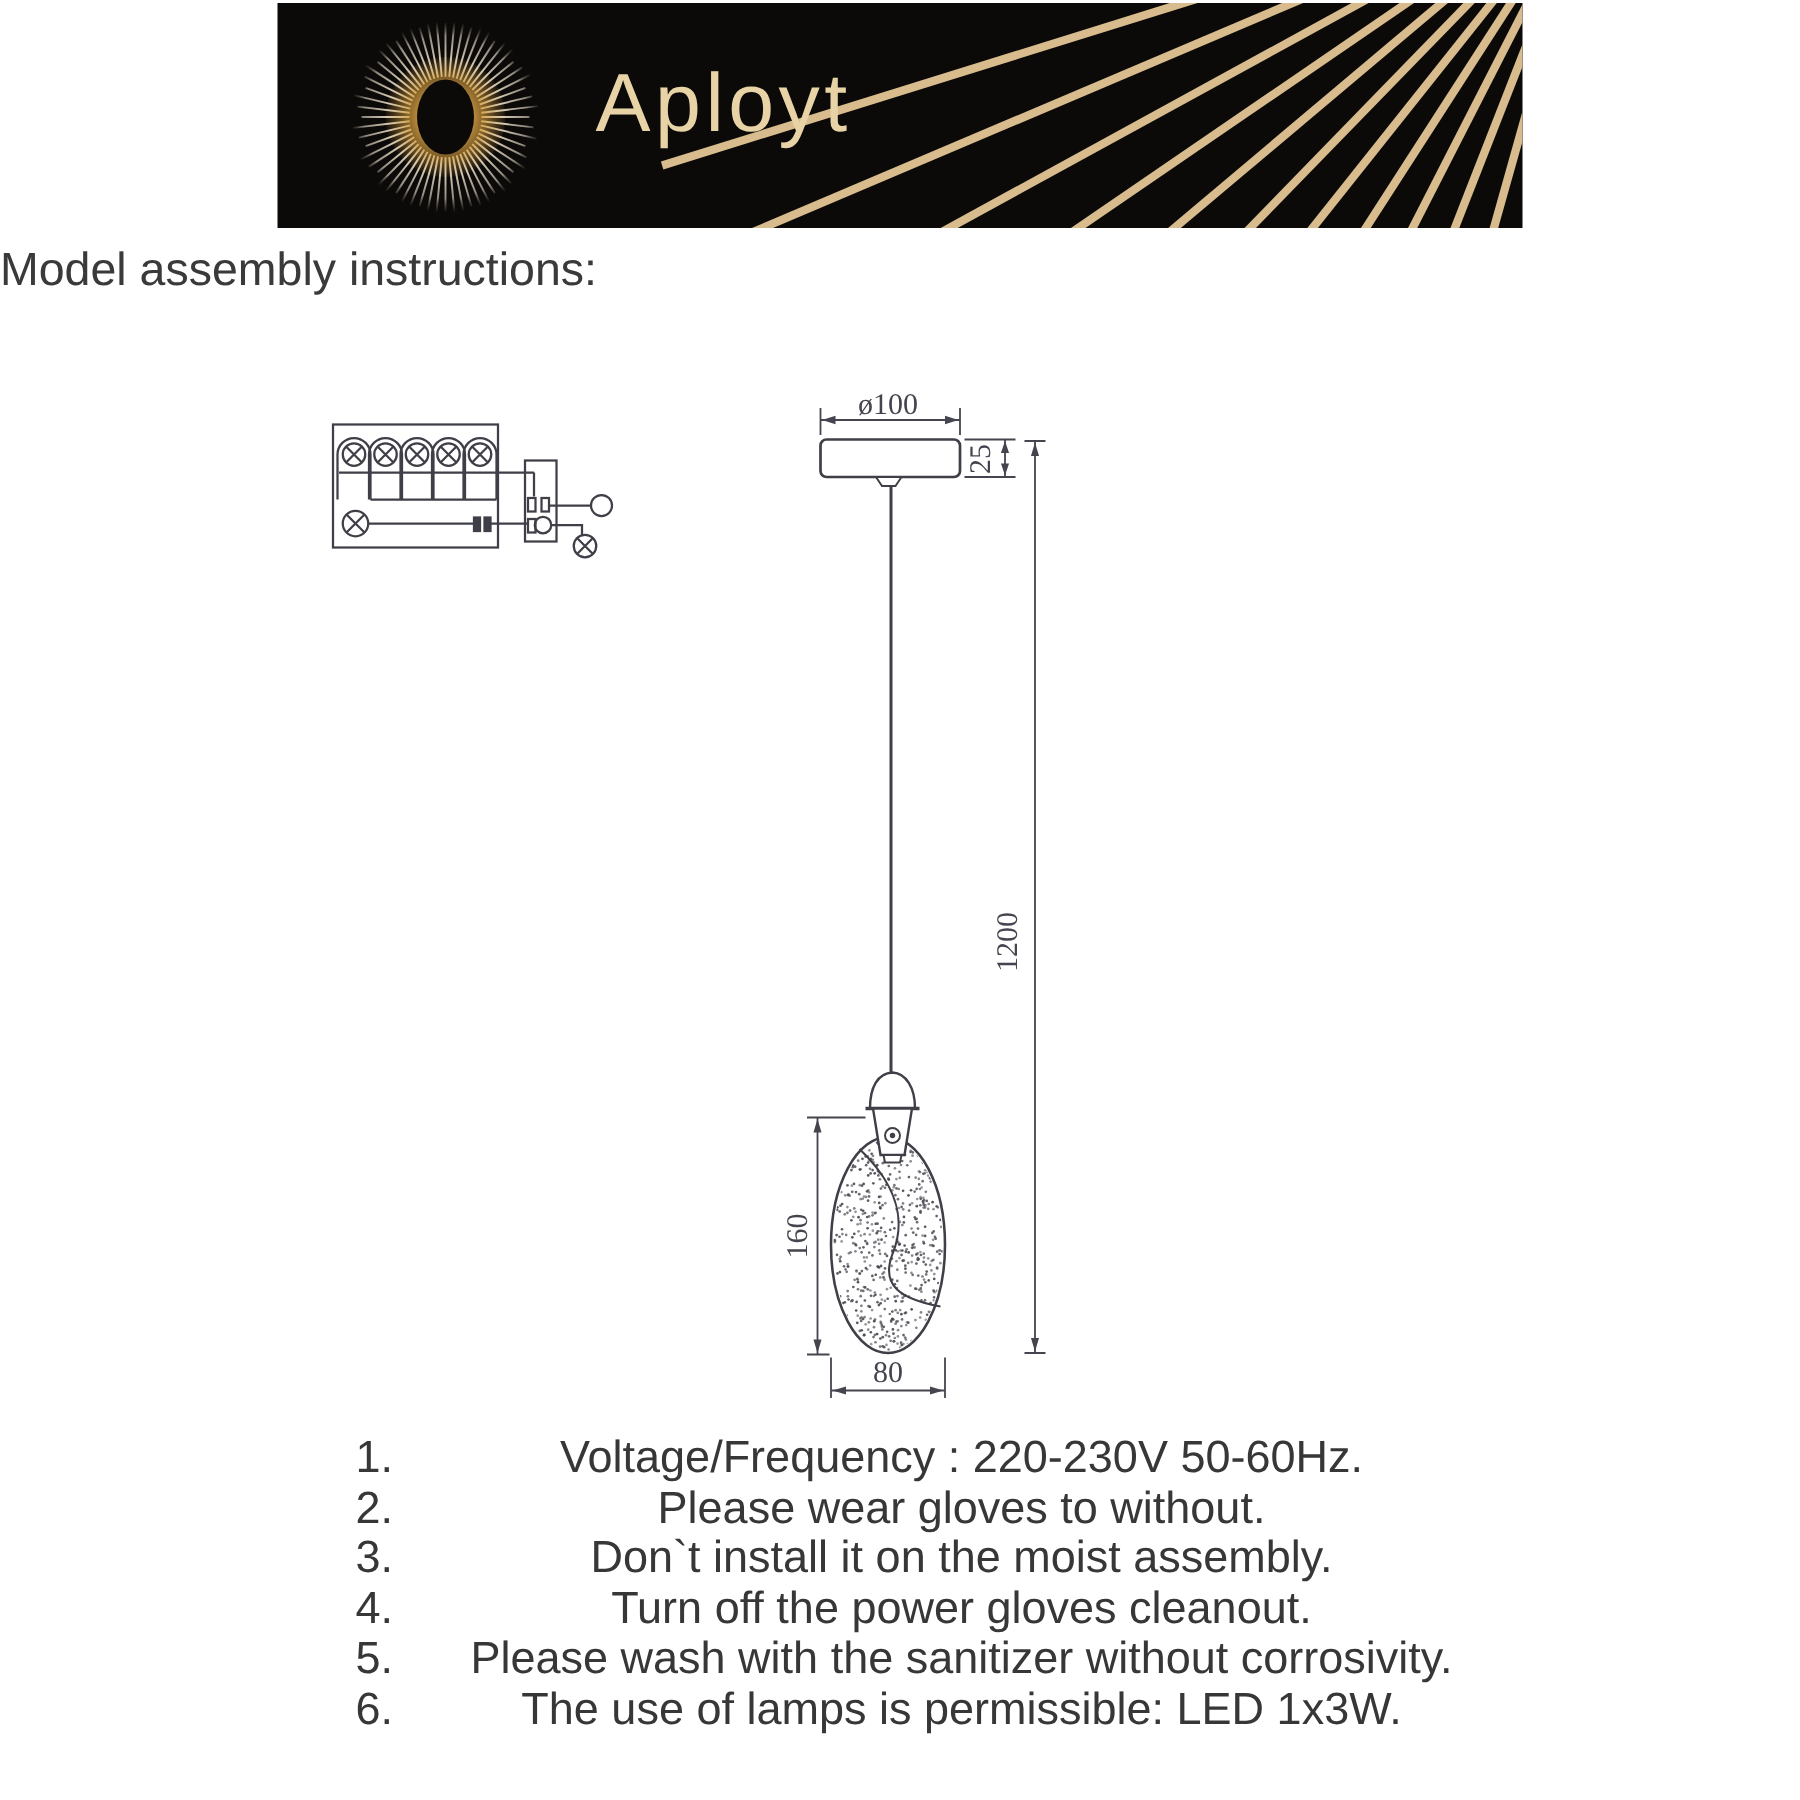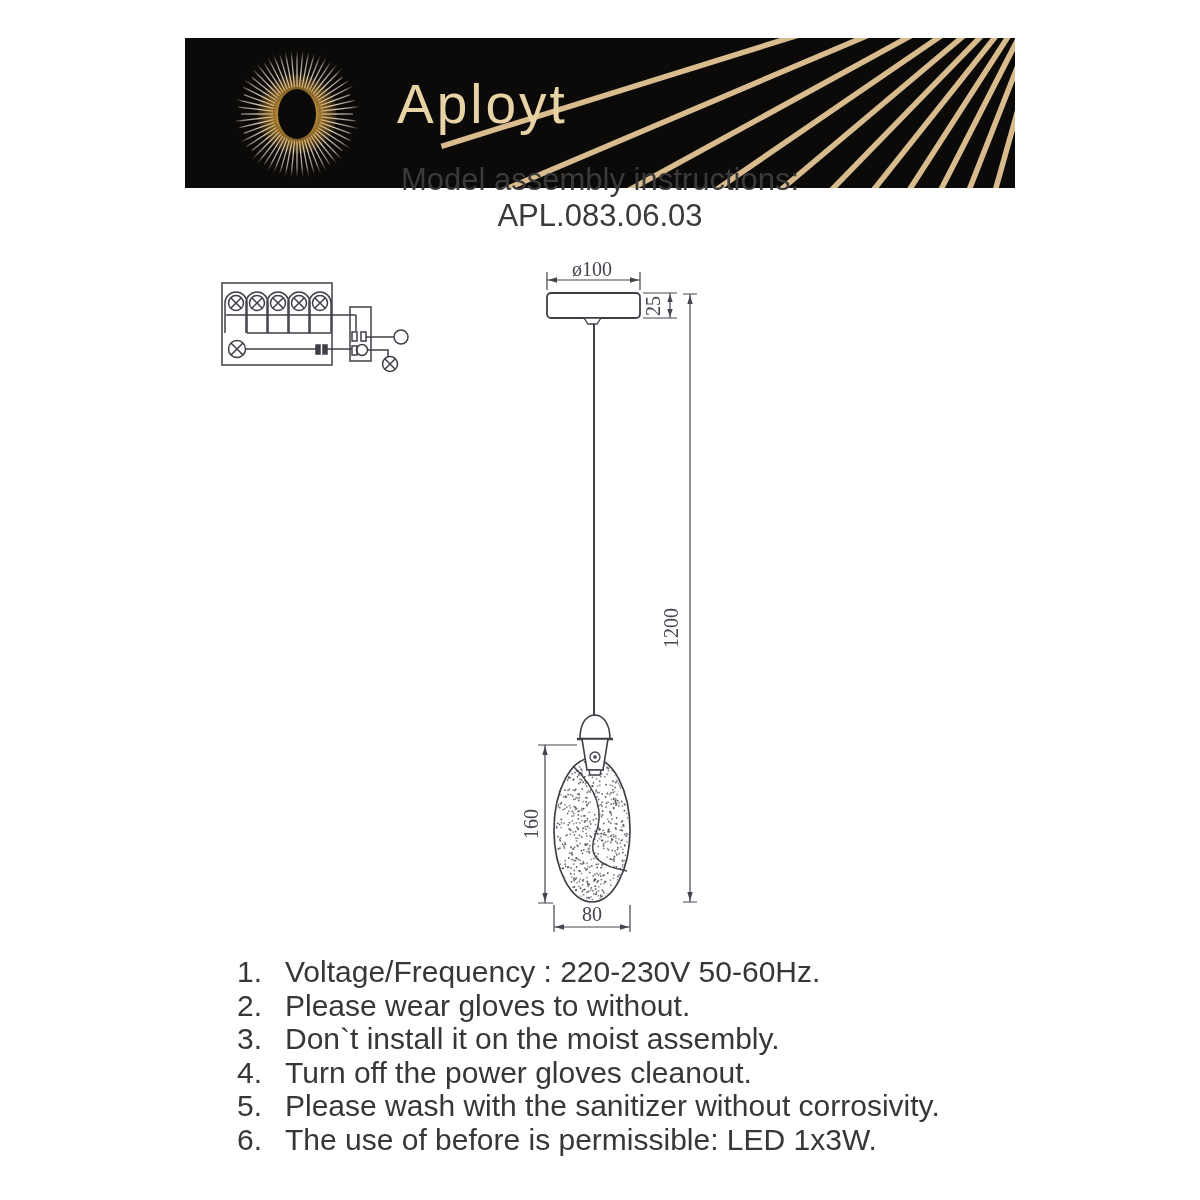--- a/index.html
+++ b/index.html
@@ -3,46 +3,46 @@
 <meta charset="utf-8">
 <style>
   html,body{margin:0;padding:0;}
   body{
     width:1200px;height:1200px;position:relative;background:#ffffff;
     font-family:"Liberation Sans",sans-serif;overflow:hidden;
   }
   
   .banner{
     position:absolute;left:185px;top:2px;width:830px;height:150px;
-    background:#0c0a08;overflow:hidden;margin-top:36px;
+    background:#0c0a08;overflow:hidden;
   }
   .banner svg{position:absolute;left:0;top:0;}
   .brand{
     position:absolute;left:212px;top:34px;
     font-size:55px;letter-spacing:3px;font-weight:400;
     color:#e7d3a6;font-family:"Liberation Sans",sans-serif;
   }
   
   .title{
-    position:absolute;left:0;top:162px;width:1200px;text-align:center;
+    position:absolute;left:0;top:162px;width:1200px;
     color:#3a3a3a;font-size:31px;line-height:36px;font-weight:400;
   }
   
   .drawing{position:absolute;left:0;top:0;width:1200px;height:1200px;}
   .dimtext{
     font-family:"Liberation Serif",serif;fill:#45454f;font-size:20px;
   }
   
   .instructions{
     position:absolute;left:237px;top:955px;width:760px;
     color:#373737;font-size:30px;line-height:33.5px;
   }
   .inst-row{display:flex;}
   .inst-num{width:48px;flex:0 0 48px;}
-  .inst-text{flex:1;white-space:nowrap;}
+  .inst-text{flex:1;white-space:nowrap;text-align:center;}
 </style>
 </head>
 <body>
 
 <div class="banner">
   <svg width="830" height="150" viewBox="0 0 830 150">
     <defs>
       <radialGradient id="sunGrad" gradientUnits="userSpaceOnUse" cx="112" cy="76" r="64">
         <stop offset="0" stop-color="#d49a3e"></stop>
         <stop offset="0.38" stop-color="#d8ab58"></stop>
@@ -132,21 +132,20 @@
         <line x1="877" y1="-85" x2="306.85499359136713" y2="227.14527333807257" stroke="#d8bc8d" stroke-width="5.5"></line>
         <line x1="877" y1="-85" x2="278.6718452559139" y2="168.9752335180282" stroke="#d8bc8d" stroke-width="5.5"></line>
         <line x1="877" y1="-85" x2="256.4054803231817" y2="108.29366815056113" stroke="#d8bc8d" stroke-width="5.5"></line>
       </g>
   </svg>
   <span class="brand">Aployt</span>
 </div>
 
 <div class="title">
   <div>Model assembly instructions:</div>
-  <div>APL.083.06.03</div>
 </div>
 
 <svg class="drawing" viewBox="0 0 1200 1200">
   <defs>
     <clipPath id="shadeClip">
         <ellipse cx="592" cy="830" rx="36.5" ry="70.5"></ellipse>
       </clipPath>
   </defs>
 
   <g stroke="#3f3f48" stroke-width="1.5" fill="none">
@@ -830,15 +829,15 @@
   <div class="inst-row">
     <span class="inst-num">4.</span>
     <span class="inst-text">Turn off the power gloves cleanout.</span>
   </div>
   <div class="inst-row">
     <span class="inst-num">5.</span>
     <span class="inst-text">Please wash with the sanitizer without corrosivity.</span>
   </div>
   <div class="inst-row">
     <span class="inst-num">6.</span>
-    <span class="inst-text">The use of before is permissible: LED 1x3W.</span>
+    <span class="inst-text">The use of lamps is permissible: LED 1x3W.</span>
   </div>
 </div>
 
 </body></html>

